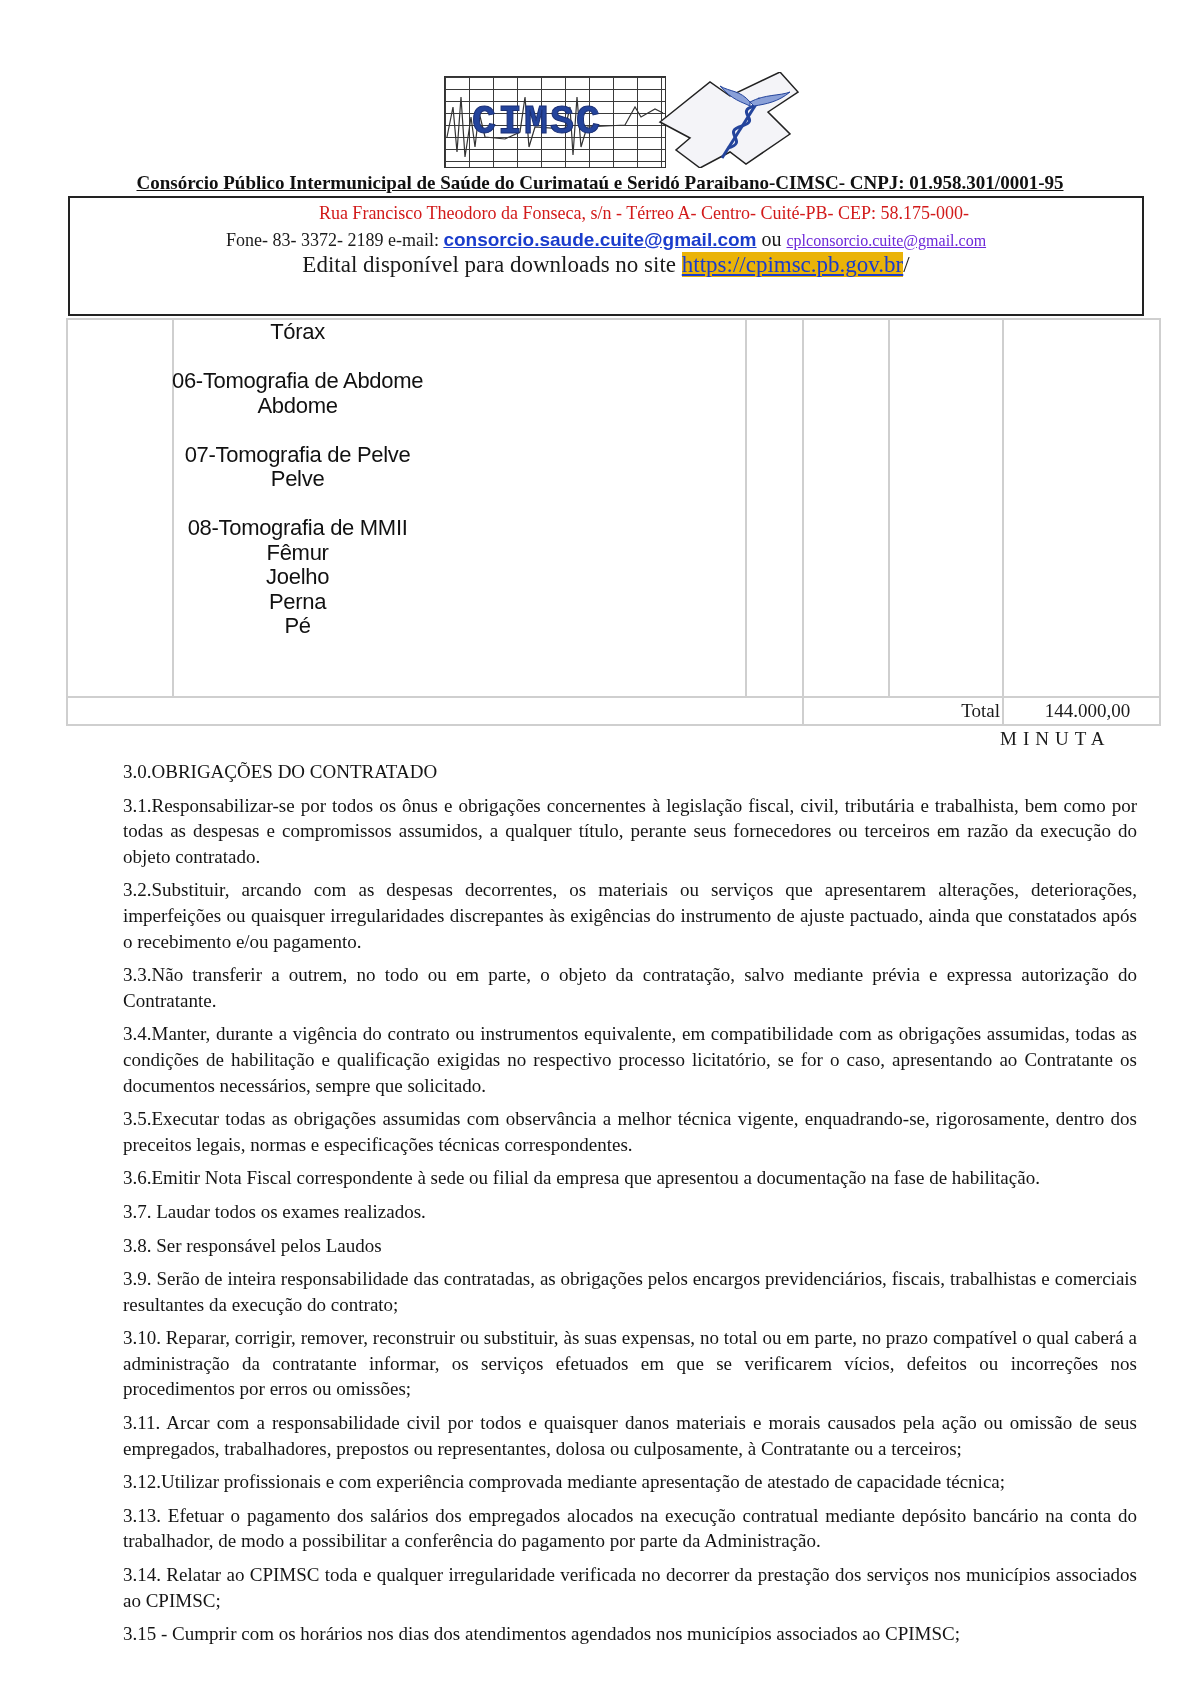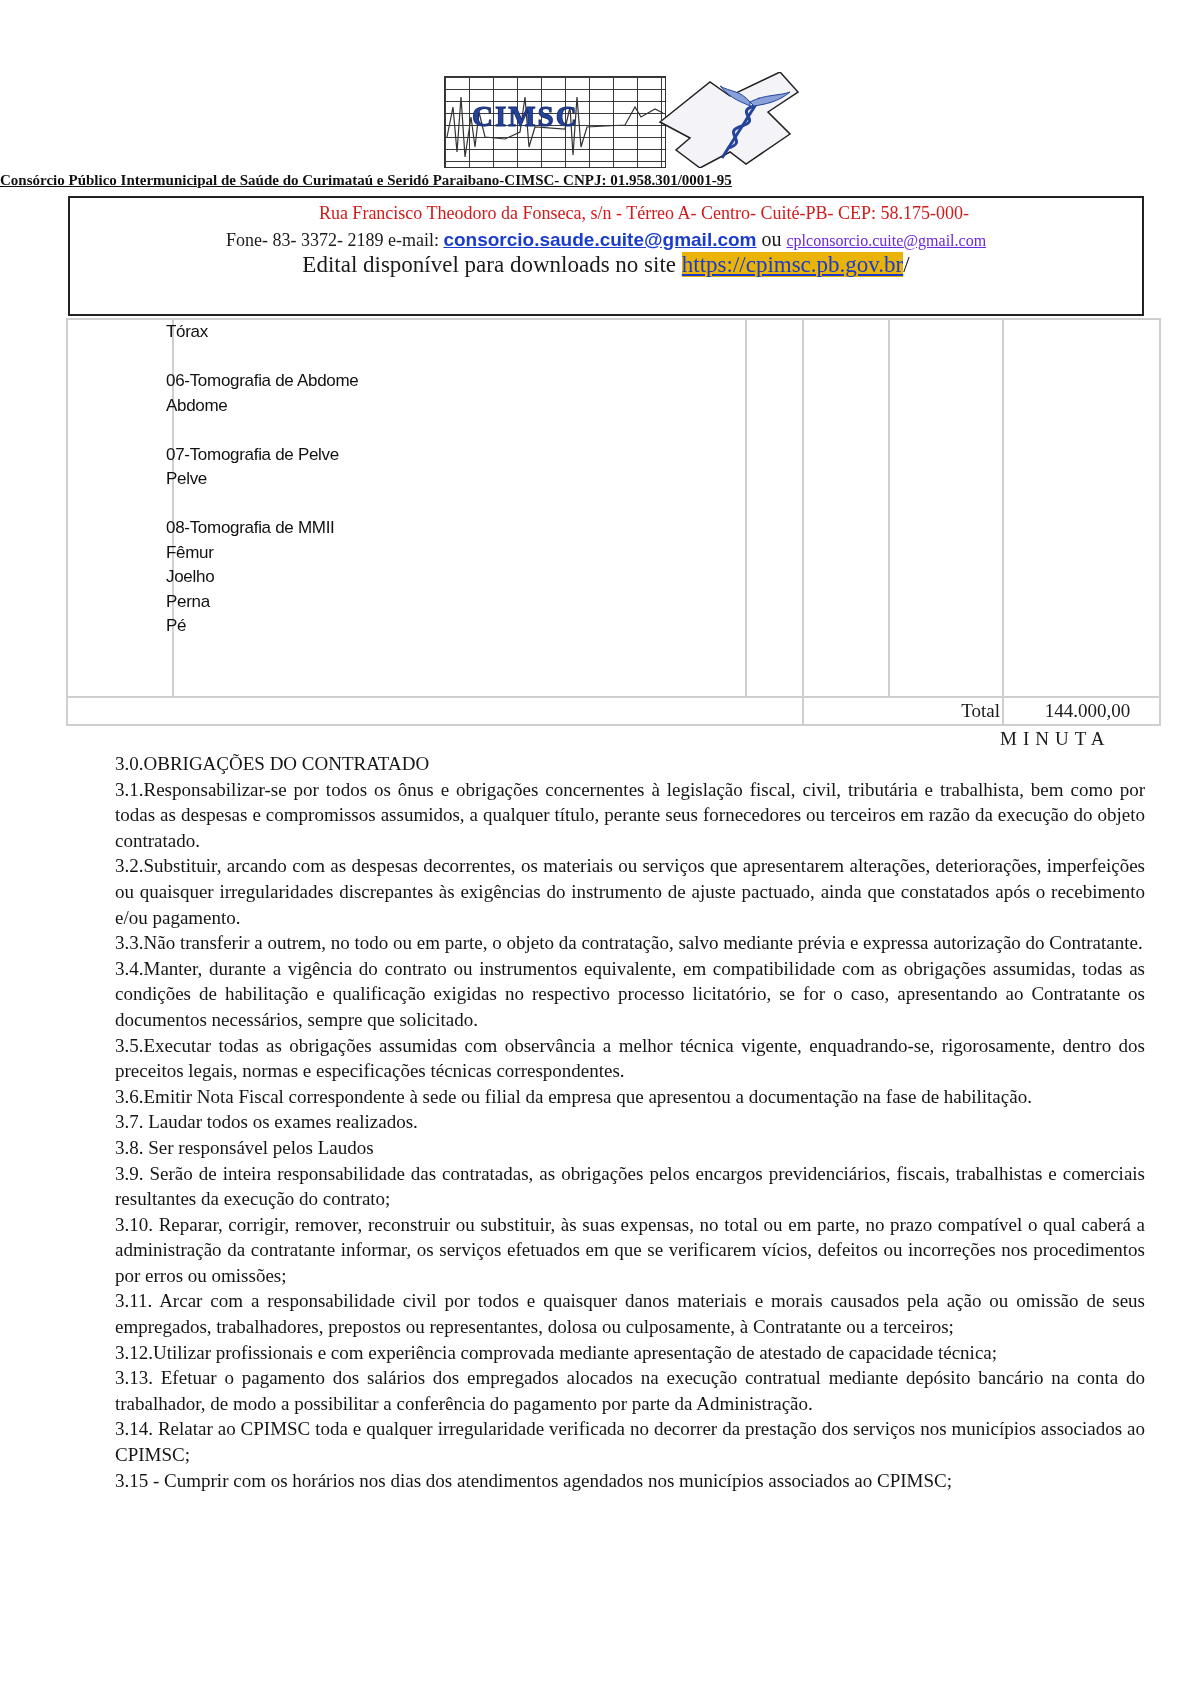--- a/index.html
+++ b/index.html
@@ -6,47 +6,47 @@
   body { width:1200px; height:1698px; position:relative; overflow:hidden; font-family:"Liberation Serif", serif; color:#1a1a1a; }
 
   
   .logo { position:absolute; left:444px; top:72px; width:370px; height:100px; }
   .logo-grid { position:absolute; left:0; top:4px; width:220px; height:90px;
     background-image:
       linear-gradient(#3a3a3a 1px, transparent 1px),
       linear-gradient(90deg, #3a3a3a 1px, transparent 1px);
     background-size: 24px 12px, 24px 12px;
     border:1px solid #333; }
-  .logo-text { position:absolute; left:28px; top:28px; font-family:Liberation Serif, serif; font-weight:bold; font-size:29px; color:#24449c; letter-spacing:2px; -webkit-text-stroke:1px #1a2f75; }
+  .logo-text { position:absolute; left:28px; top:28px; font-family:Liberation Mono, monospace; font-weight:bold; font-size:40px; color:#24449c; letter-spacing:2px; -webkit-text-stroke:1px #1a2f75; }
   .logo-cross { position:absolute; left:206px; top:0; width:150px; height:96px; }
 
   
-  .org-title { position:absolute; left:0; width:1200px; top:172px; text-align:left; font-weight:bold; font-size:15px; text-decoration:underline; color:#111; }
+  .org-title { position:absolute; left:0; width:1200px; top:172px; text-align:center; font-weight:bold; font-size:19px; text-decoration:underline; color:#111; }
 
   
   .hdr-box { position:absolute; left:68px; top:196px; width:1076px; height:120px; border:2px solid #222; box-sizing:border-box; }
   .hdr-line { position:absolute; left:0; width:100%; text-align:center; }
   .addr { top:5px; color:#d21a1a; font-size:18px;padding-left:38px; }
   .phone { top:30px; font-size:18px; }
   .phone .mail1 { font-family:"Liberation Sans", sans-serif; font-weight:bold; color:#1a3ccc; text-decoration:underline; font-size:19px; }
   .phone .ou { font-size:20px; }
   .phone .mail2 { color:#6d28d9; text-decoration:underline; font-size:16px; }
   .edital { top:54px; font-size:23px; }
   .edital .url { color:#1a3ccc; text-decoration:underline; background:#eab308; }
   .vline { position:absolute; top:0; width:2px; background:#cfcfcf; }
   .hline { position:absolute; height:2px; background:#cfcfcf; }
-  .items { position:absolute; left:166px; top:320px; font-family:"Liberation Sans", sans-serif; font-size:17px; line-height:24.5px; color:#111; letter-spacing:-0.3px; }
+  .items { position:absolute; left:172px; top:320px; font-family:"Liberation Sans", sans-serif; font-size:22px; line-height:24.5px; color:#111; letter-spacing:-0.3px;text-align:center; }
   .items div { height:24.5px; white-space:nowrap; }
   .total-label { position:absolute; left:900px; top:700px; width:100px; text-align:right; font-size:19px; }
   .total-value { position:absolute; left:1010px; top:700px; width:155px; text-align:center; font-size:19px; }
   .minuta { position:absolute; left:1000px; top:728px; width:150px; font-size:19px; letter-spacing:6px; }
 
   
   .body { position:absolute; left:115px; top:751px; width:1030px; font-size:19px; line-height:25.6px; color:#151515; }
-  .body p { margin:0; text-align:justify; }
+  .body p { margin:8px; text-align:justify; }
 </style>
 </head>
 <body>
 
 <div class="logo">
   <div class="logo-grid">
     <svg width="220" height="90" style="position:absolute;left:0;top:0">
       <polyline fill="none" stroke="#333" stroke-width="1.2" points="2,60 8,30 12,75 16,20 20,80 26,40 30,70 34,35 40,60 60,62 75,55 80,20 84,70 90,50 120,52 125,30 128,78 132,20 136,70 142,50 180,48 190,30 196,40 210,32 218,36"></polyline>
     </svg>
   </div>

